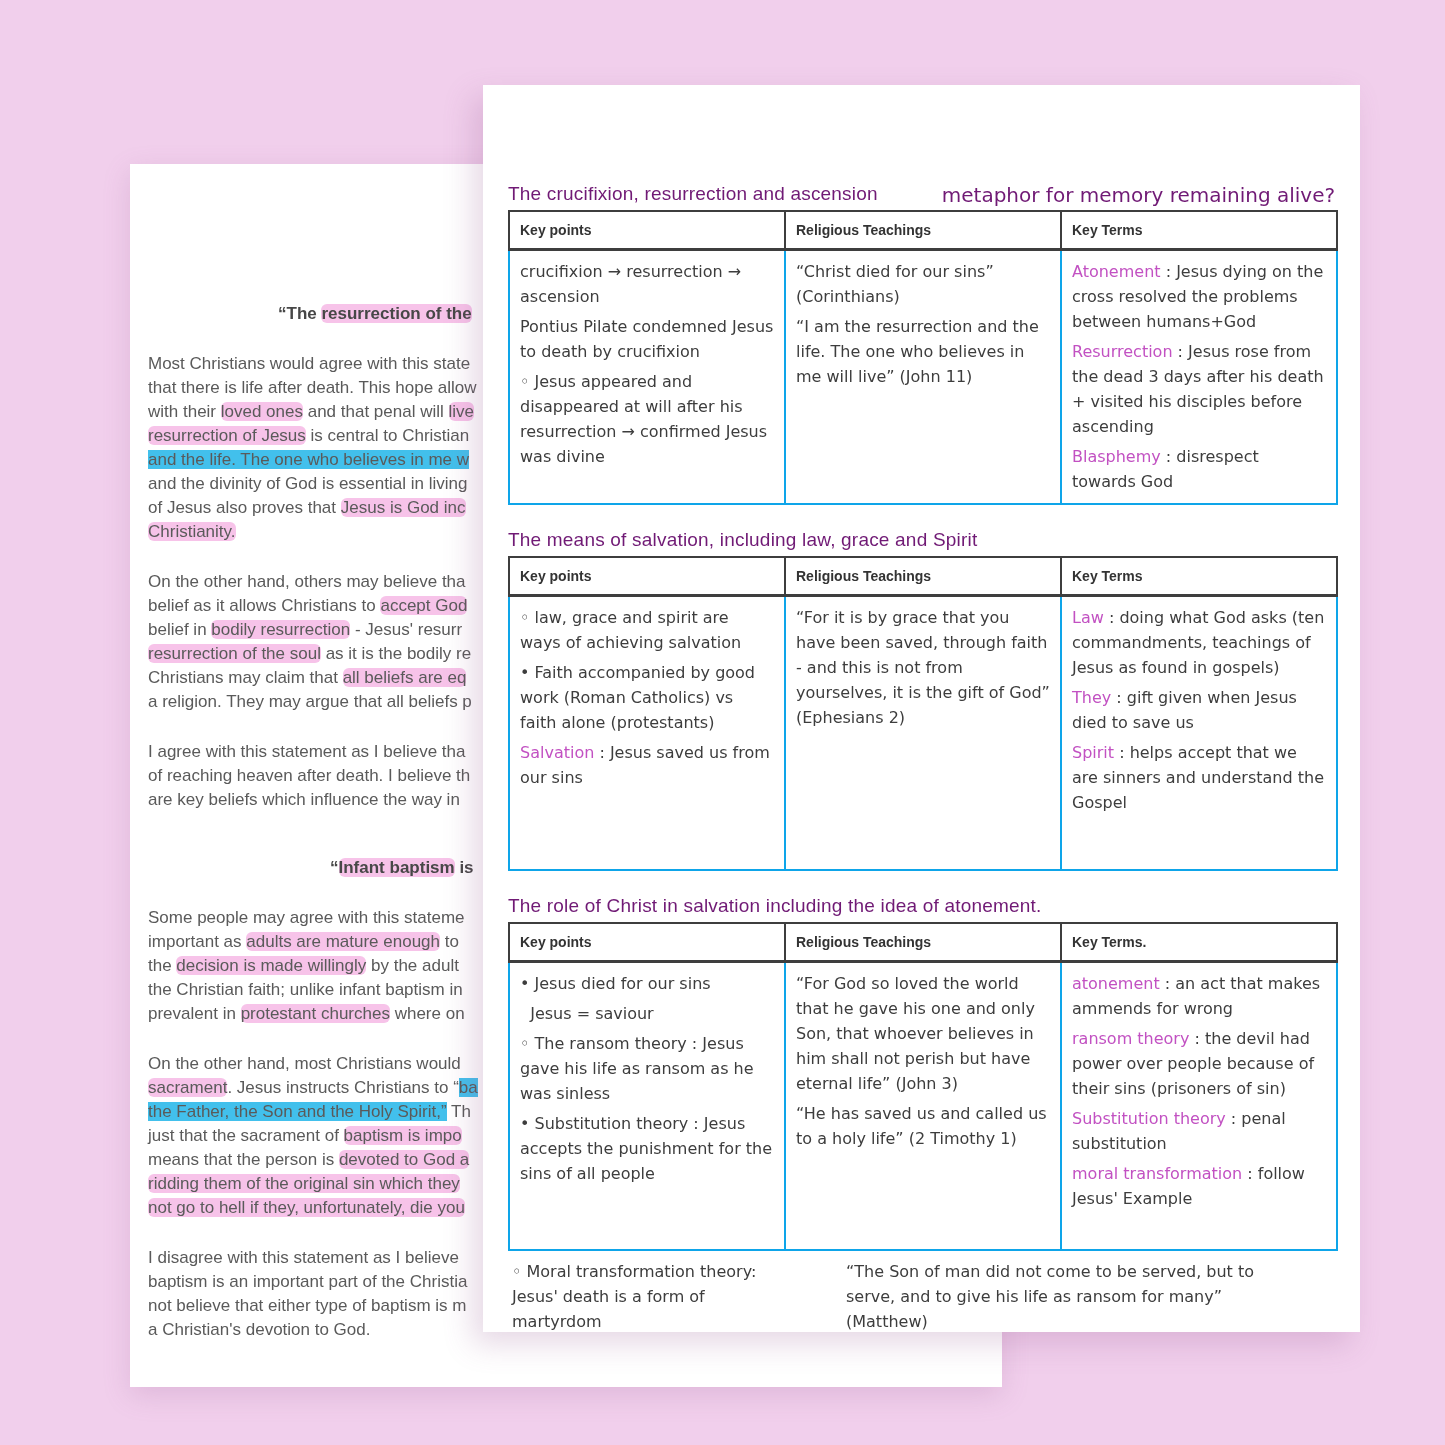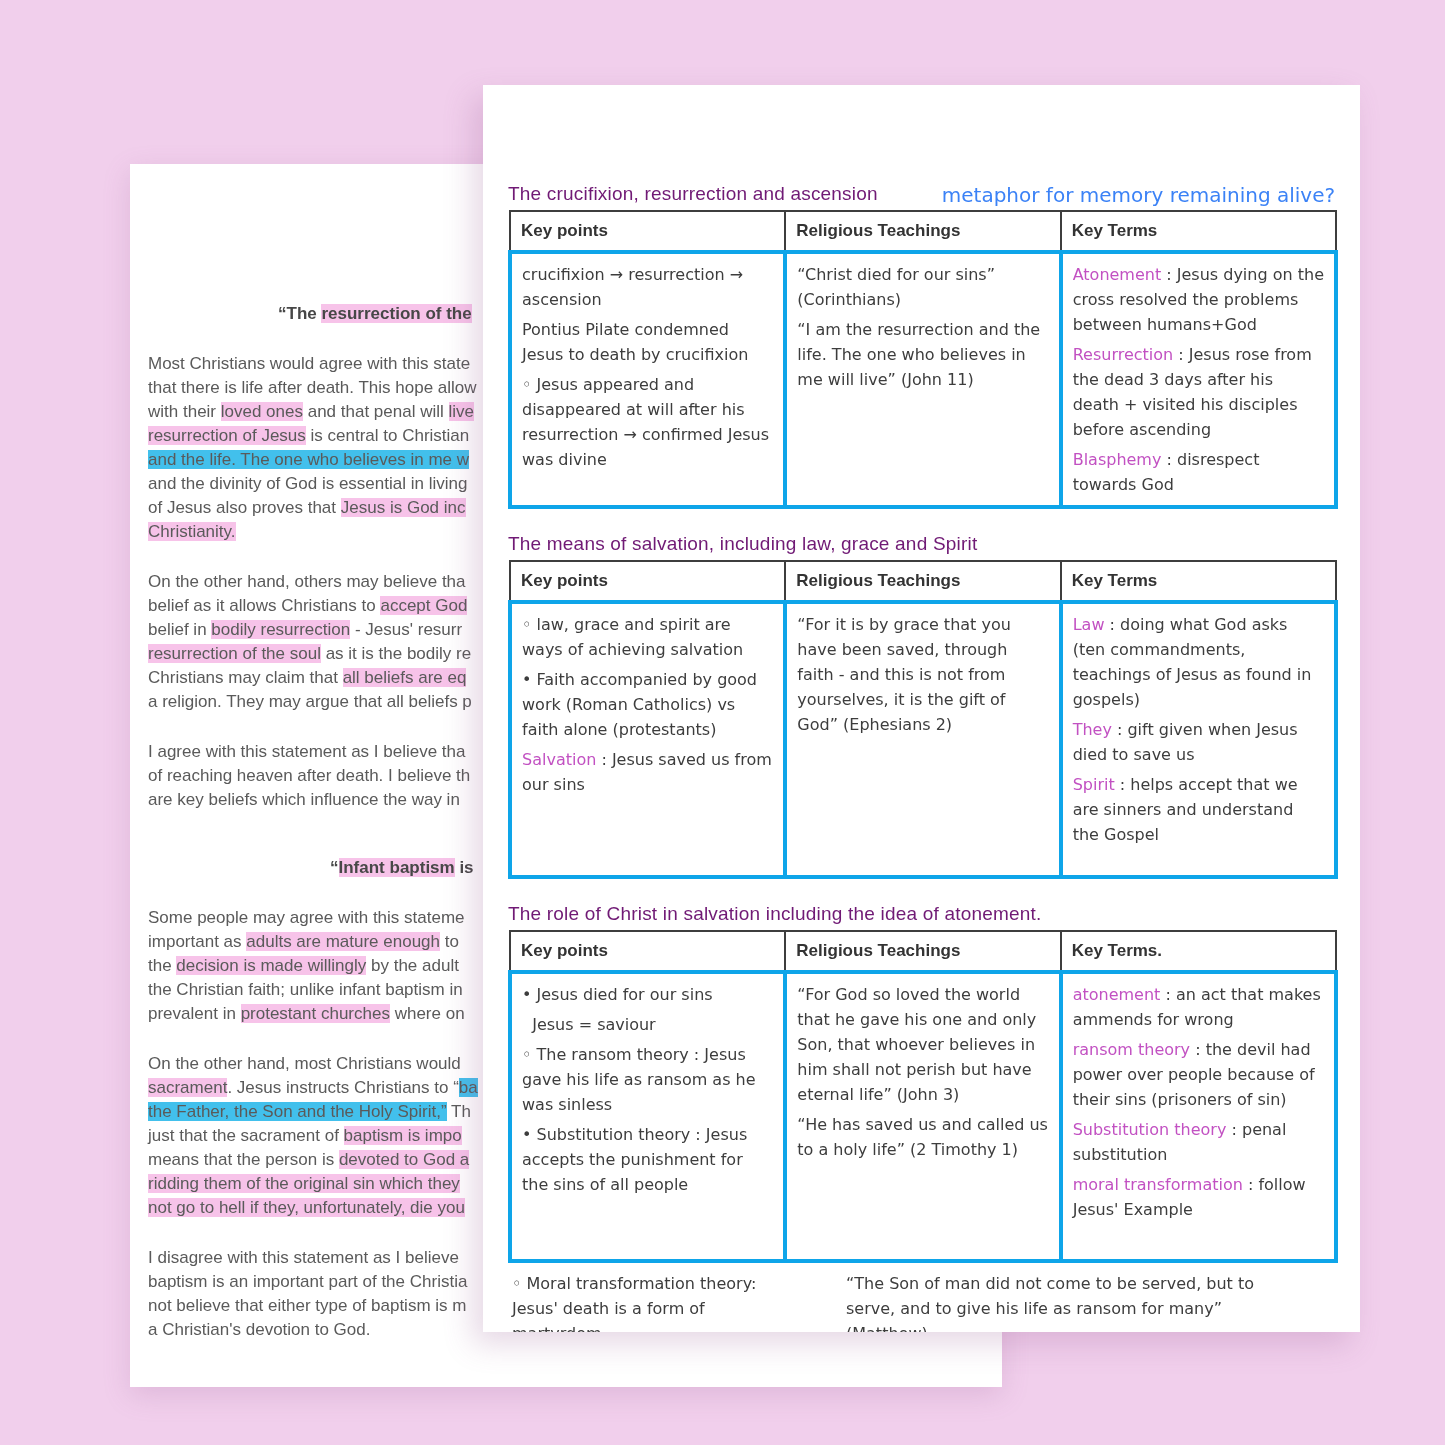--- a/index.html
+++ b/index.html
@@ -23,62 +23,62 @@
     color:#5a5a5a;
     font-size:17px;
     line-height:24px;
   }
   .block + .block { margin-top:26px; }
   .bp-heading { font-weight:bold; color:#474747; }
   .h1i { margin-left:130px; }
   .h2i { margin-left:182px; }
   .bp-h2 { margin-top:44px !important; }
   .bp-line { white-space:nowrap; }
-  .mark-pink { background:#f7c3e9; }
+  .mark-pink { background:#f7c3e9;border-radius:6px; }
   .mark-blue { background:#42c0ec; }
 
   
   .front-page {
     position:absolute; left:483px; top:85px;
     width:877px; height:1247px;
     background:#ffffff;
     box-shadow:-10px 12px 28px rgba(150,90,145,.24);
     overflow:hidden;
   }
   .fp-content { padding:96px 22px 0 25px; }
   .notes-section + .notes-section { margin-top:24px; }
   .title-row { display:flex; align-items:baseline; }
   .sec-title {
     font-size:19px; font-weight:normal; color:#701a75;
     letter-spacing:.2px;
   }
   .annotation {
     font-family:"DejaVu Sans", sans-serif;
-    color:#3b82f6;
+    color:#701a75;
     font-size:20px;
     margin-left:64px;
     white-space:nowrap;
     transform:translateY(2px);
   }
   .notes-table {
     width:830px;
     border-collapse:collapse;
     margin-top:5px;
     table-layout:fixed;
     background:#fff;
   }
   .notes-table th {
     border:2px solid #3e3e3e;
     border-bottom-width:3px;
-    font-size:17px; font-weight:bold; color:#333;
+    font-size:14px; font-weight:bold; color:#333;
     text-align:left; padding:9px 10px; height:38px;
     vertical-align:middle;
   }
   .notes-table td {
-    border:4px solid #0ea5e9;
+    border:2px solid #0ea5e9;
     vertical-align:top;
     padding:8px 10px;
     width:33.33%;
   }
   .t1 td { height:255px; }
   .t2 td { height:275px; }
   .t3 td { height:289px; }
   .hw {
     font-family:"DejaVu Sans", sans-serif;
     font-size:16px; line-height:25px; color:#3d3d3d;

